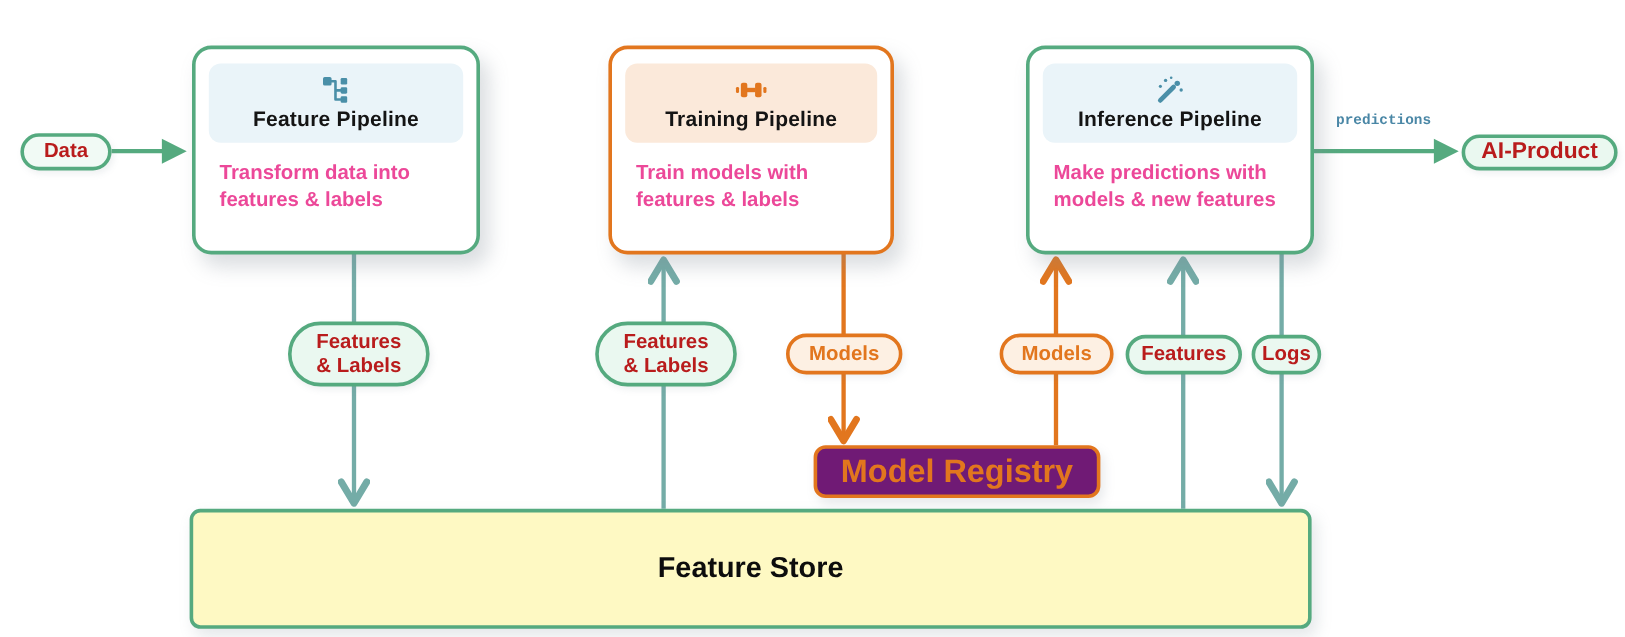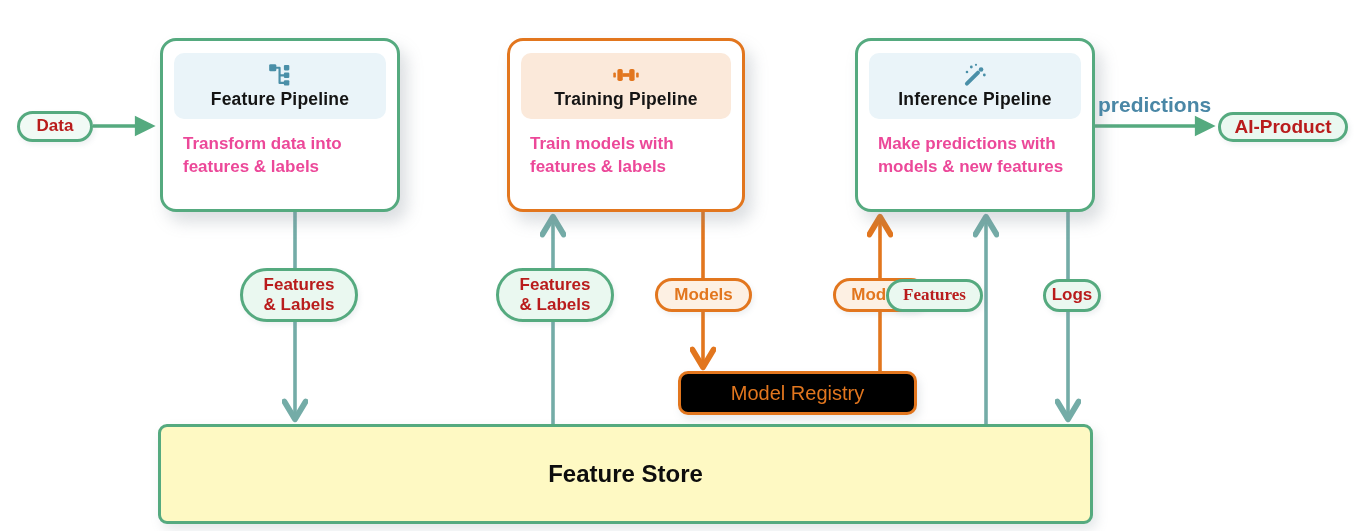--- a/index.html
+++ b/index.html
@@ -84,46 +84,47 @@
     box-shadow: 2px 3px 5px rgba(125, 138, 148, 0.12);
   }
   .pill.orange { border-color: #e2761e; color: #e2761e; background: #fdf0e3; }
 
   .pos-data       { left: 17px;  top: 111px; width: 76px;  height: 31px; background: #f1faf5; }
   .pos-ai-product { left: 1218px; top: 112px; width: 130px; height: 30px; font-size: 19px; }
   .pos-fl-left    { left: 240px; top: 268px; width: 118px; height: 54px; }
   .pos-fl-mid     { left: 496px; top: 268px; width: 118px; height: 54px; }
   .pos-models-l   { left: 655px; top: 278px; width: 97px;  height: 34px; }
   .pos-models-r   { left: 833px; top: 278px; width: 95px;  height: 34px; }
-  .pos-features   { left: 886px; top: 279px; width: 97px;  height: 33px; font-family: Liberation Serif, serif; }
+  .pos-features   { left: 938px; top: 279px; width: 97px;  height: 33px; }
   .pos-logs       { left: 1043px; top: 279px; width: 58px; height: 33px; }
   .two-line-clamp { width: 78px; } 
 
   
   .edge-label-predictions {
     position: absolute;
     left: 1098px; top: 93px; width: 110px;
-    font-size: 21px;
+    font-size: 12px;
     font-weight: bold;
     color: #4a87a6;
     text-align: center;
+    font-family: Liberation Mono, monospace;
   }
 
   
   .model-registry {
     position: absolute;
     left: 678px; top: 371px; width: 239px; height: 44px;
     box-sizing: border-box;
     border: 3px solid #e2761e;
     border-radius: 10px;
-    background: #000000;
+    background: #701a75;
     display: flex; align-items: center; justify-content: center;
     color: #e2761e;
-    font-size: 20px;
-    font-weight: normal;
+    font-size: 27px;
+    font-weight: bold;
     box-shadow: 3px 5px 9px rgba(125, 138, 148, 0.18);
   }
 
   .feature-store {
     position: absolute;
     left: 158px; top: 424px; width: 935px; height: 100px;
     box-sizing: border-box;
     border: 3px solid #55aa7f;
     border-radius: 9px;
     background: #fef9c3;

